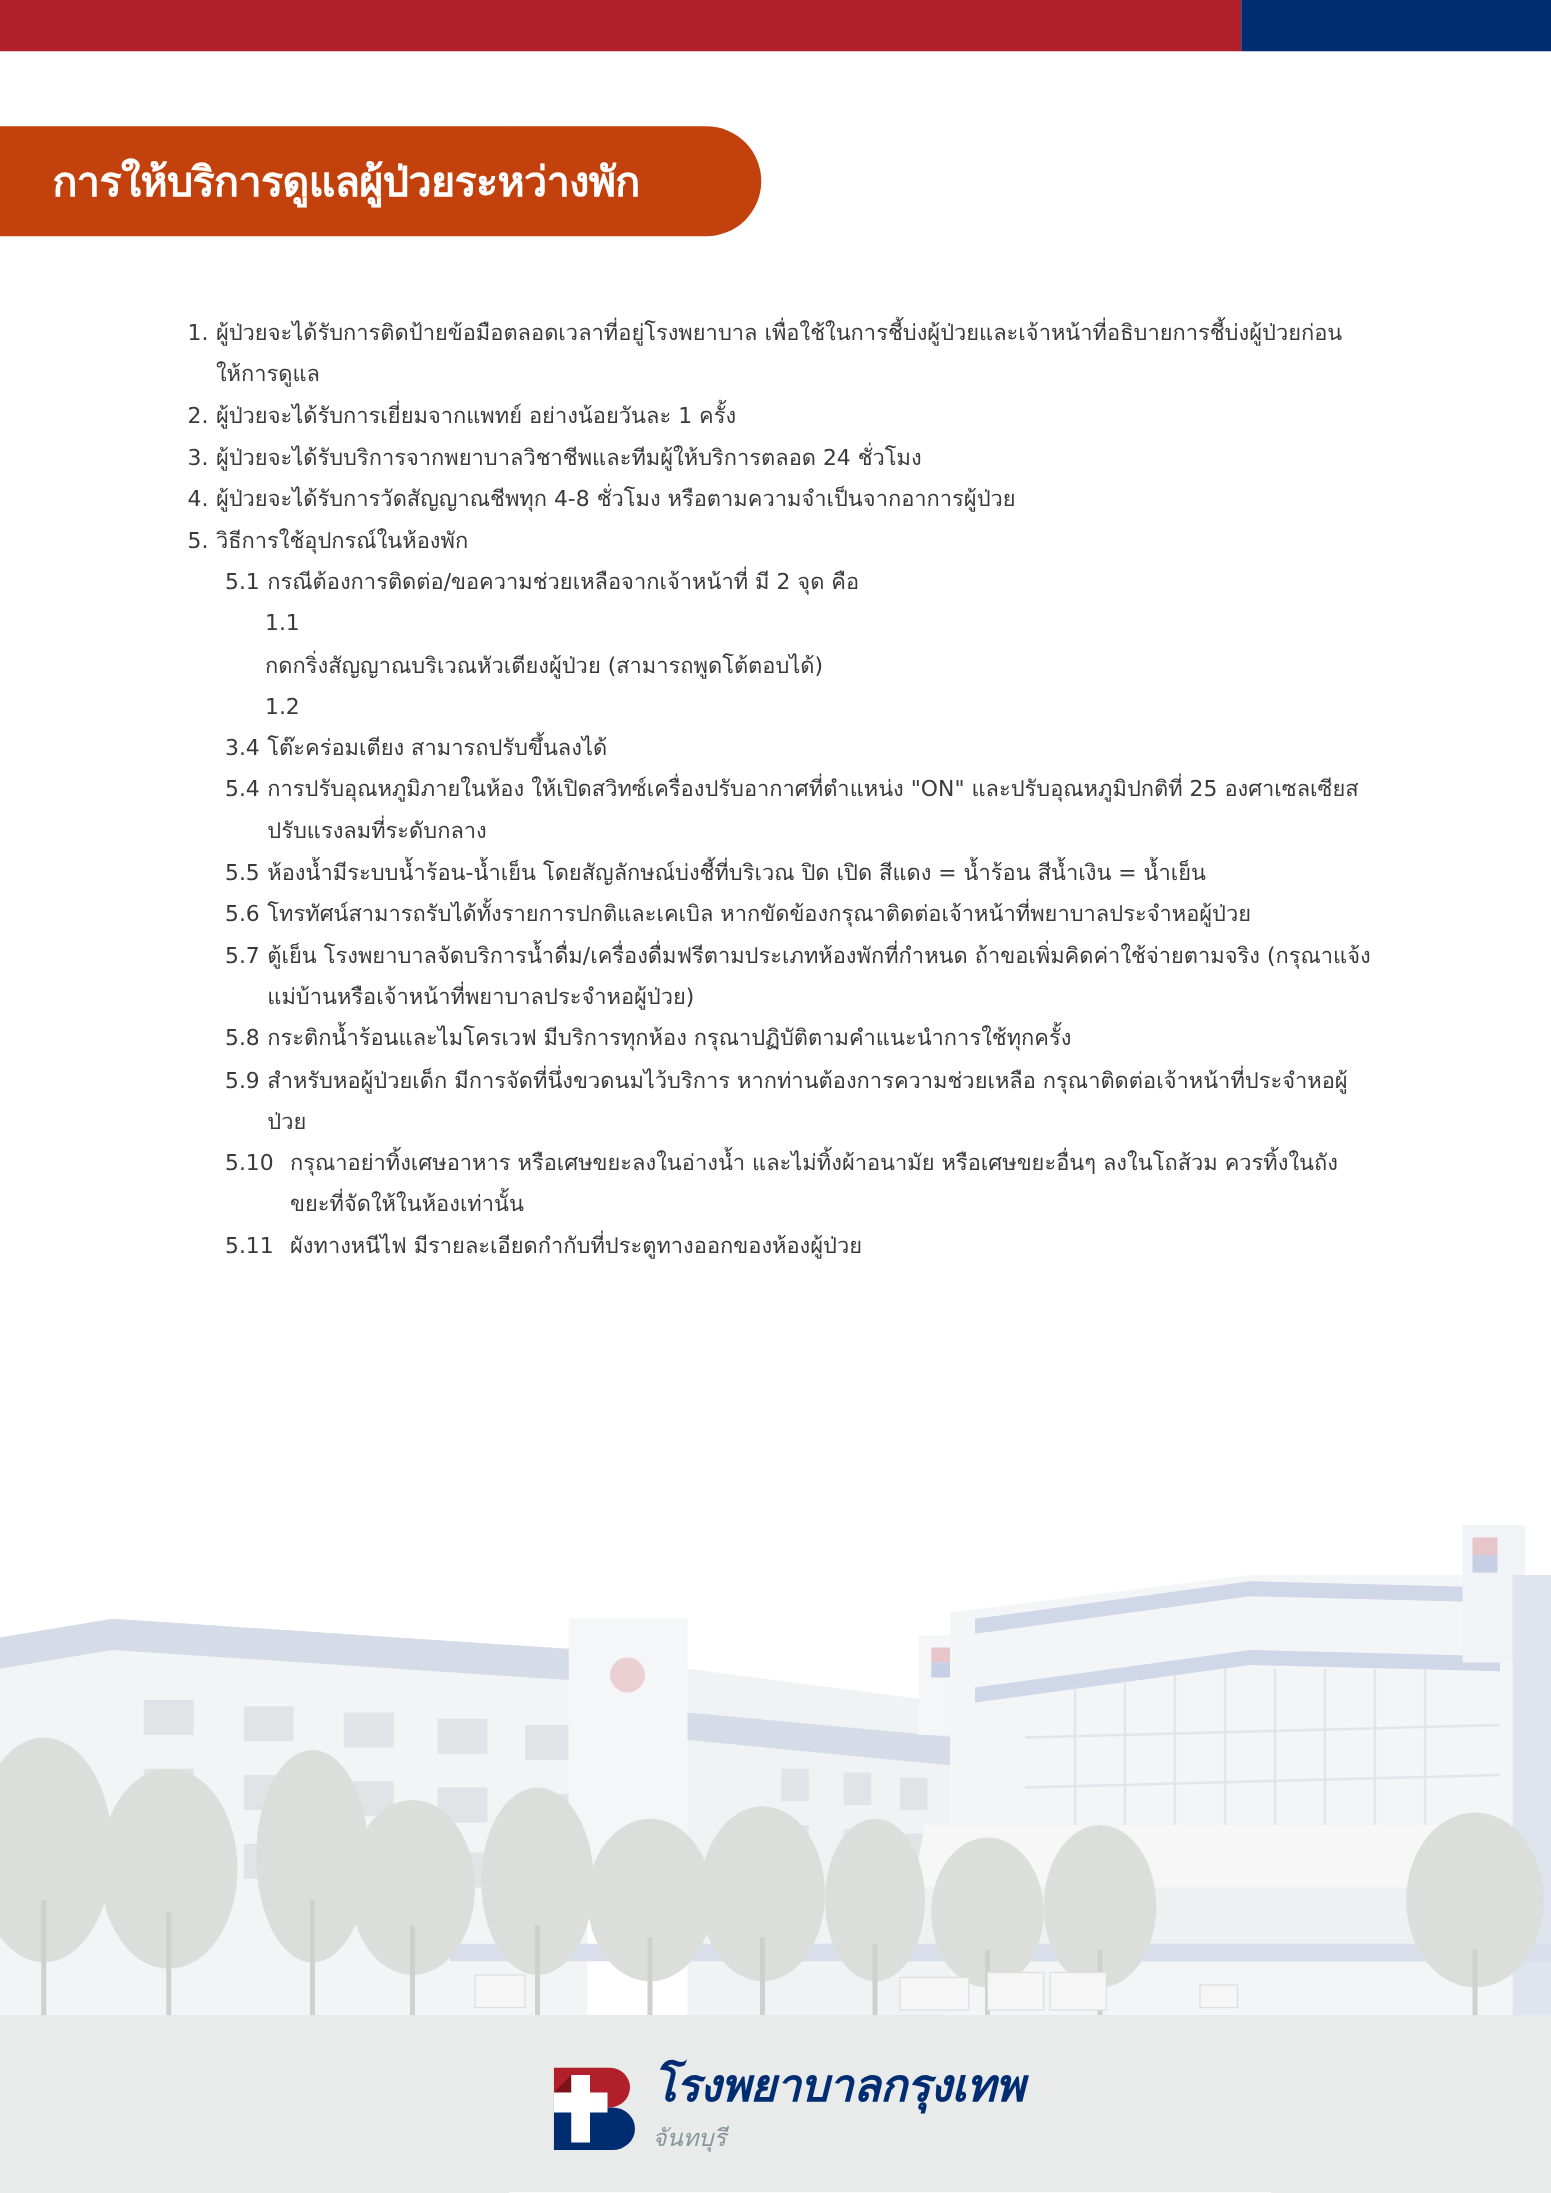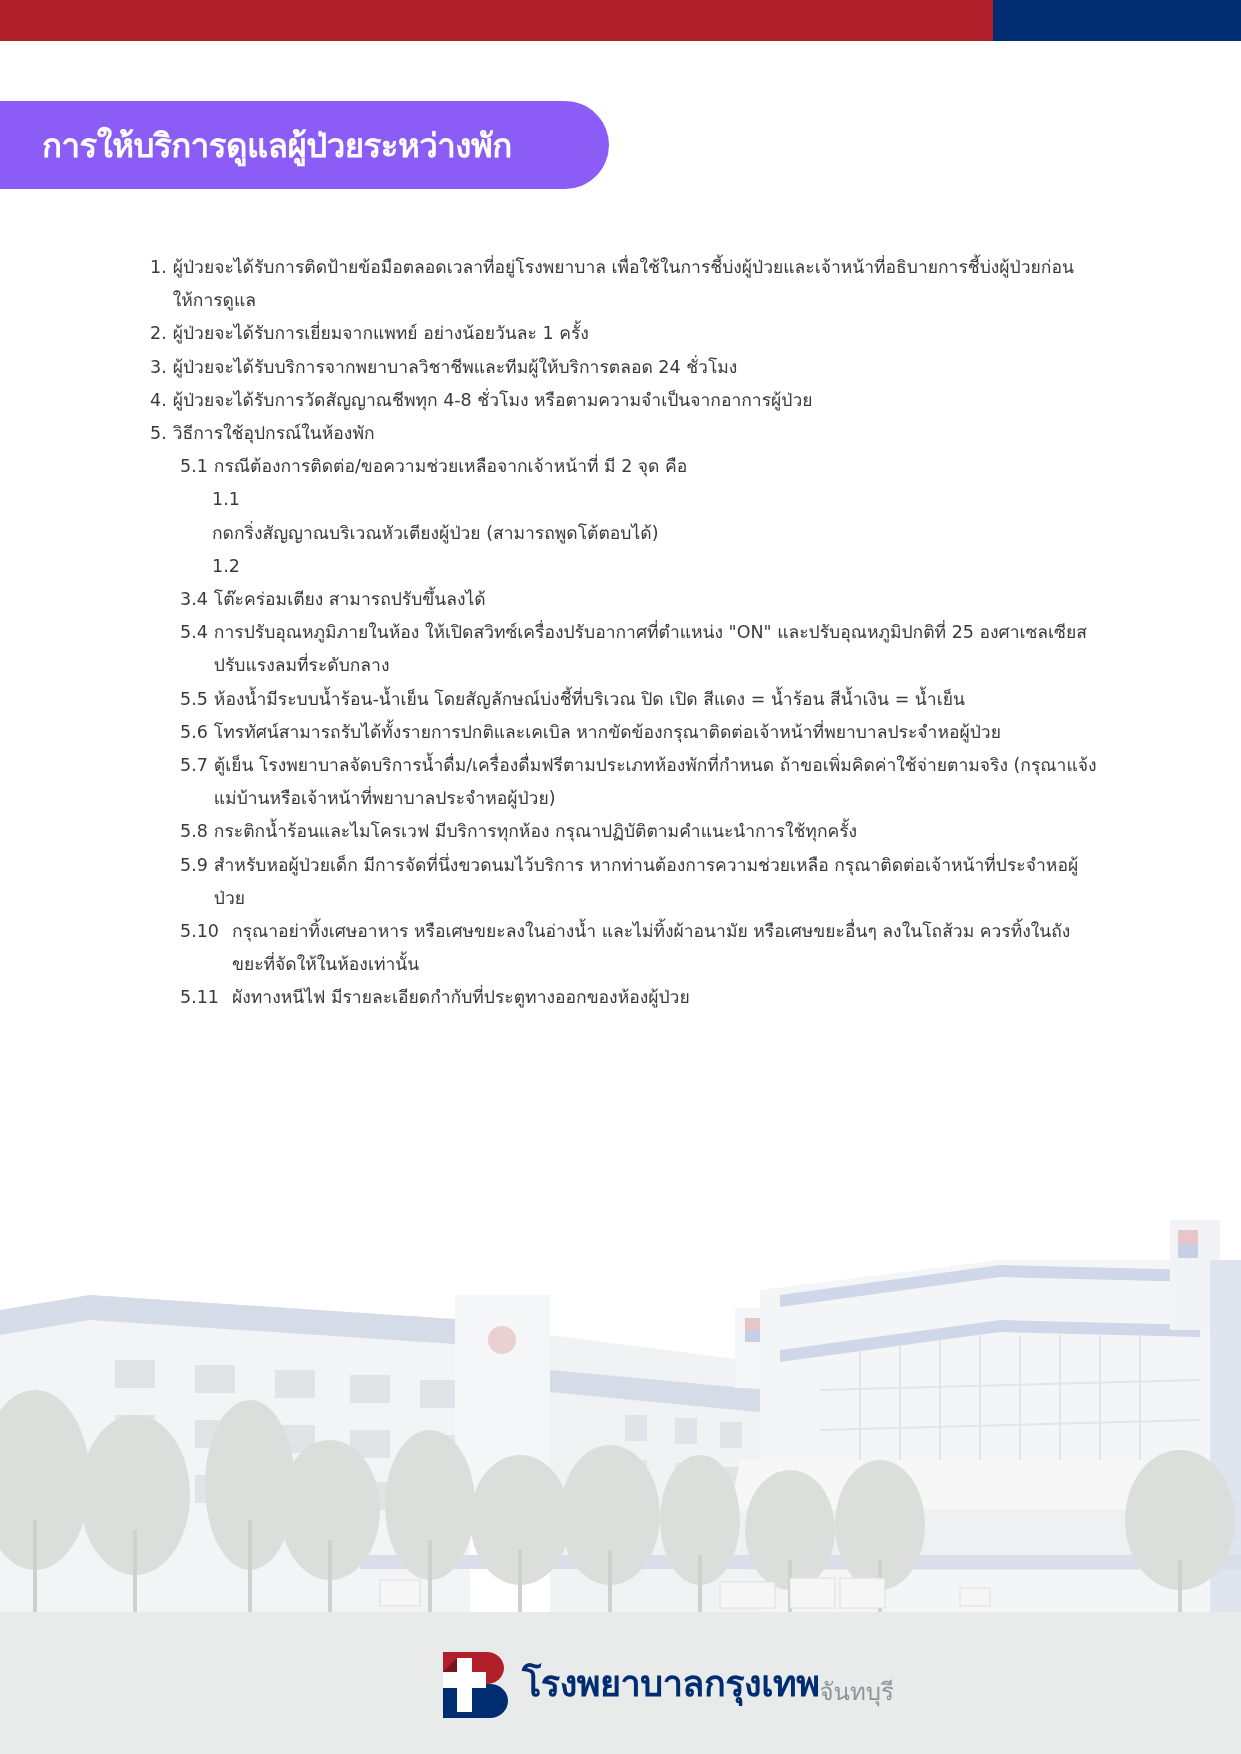--- a/index.html
+++ b/index.html
@@ -80,41 +80,43 @@
     .footer-logo {
       position: absolute;
       left: 443px; top: 1652px;
       display: flex;
       align-items: center;
     }
     .logo-mark { width: 66px; height: 66px; }
     .logo-text {
       margin-left: 13px;
       display: flex;
+      flex-direction: column;
       line-height: 1;
+      font-style: italic;
     }
     .logo-text .name {
       font-size: 36px;
       font-weight: bold;
       letter-spacing: -0.5px;
     }
     .logo-text .branch {
-      font-size: 24px;
+      font-size: 19px;
       margin-top: 14px;
     }
   </style>
 </head>
 <body>
 
 <div class="top-bar">
   <div class="red" style="background:#b01f2a;"></div>
   <div class="blue" style="background:#002d72;"></div>
 </div>
 
-<div class="title-pill" style="background:#8b5cf6;">
+<div class="title-pill" style="background:#c2410c;">
   <span class="title-text">การให้บริการดูแลผู้ป่วยระหว่างพัก</span>
 </div>
 
 <div class="content">
   <div class="item lvl0">
     <span class="num">1.</span>
     <span class="txt">ผู้ป่วยจะได้รับการติดป้ายข้อมือตลอดเวลาที่อยู่โรงพยาบาล เพื่อใช้ในการชี้บ่งผู้ป่วยและเจ้าหน้าที่อธิบายการชี้บ่งผู้ป่วยก่อนให้การดูแล</span>
   </div>
   <div class="item lvl0">
     <span class="num">2.</span>

